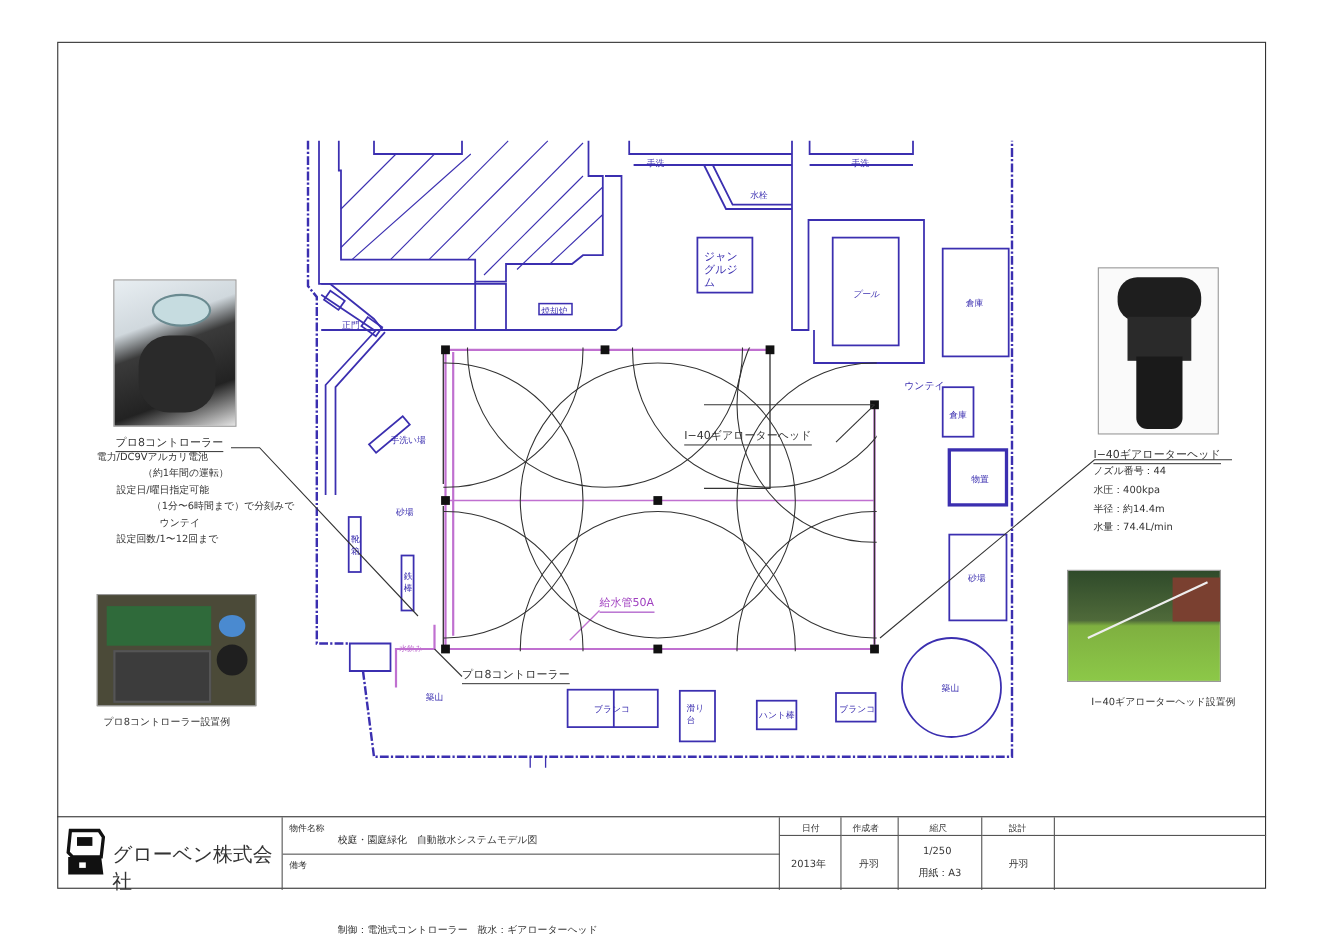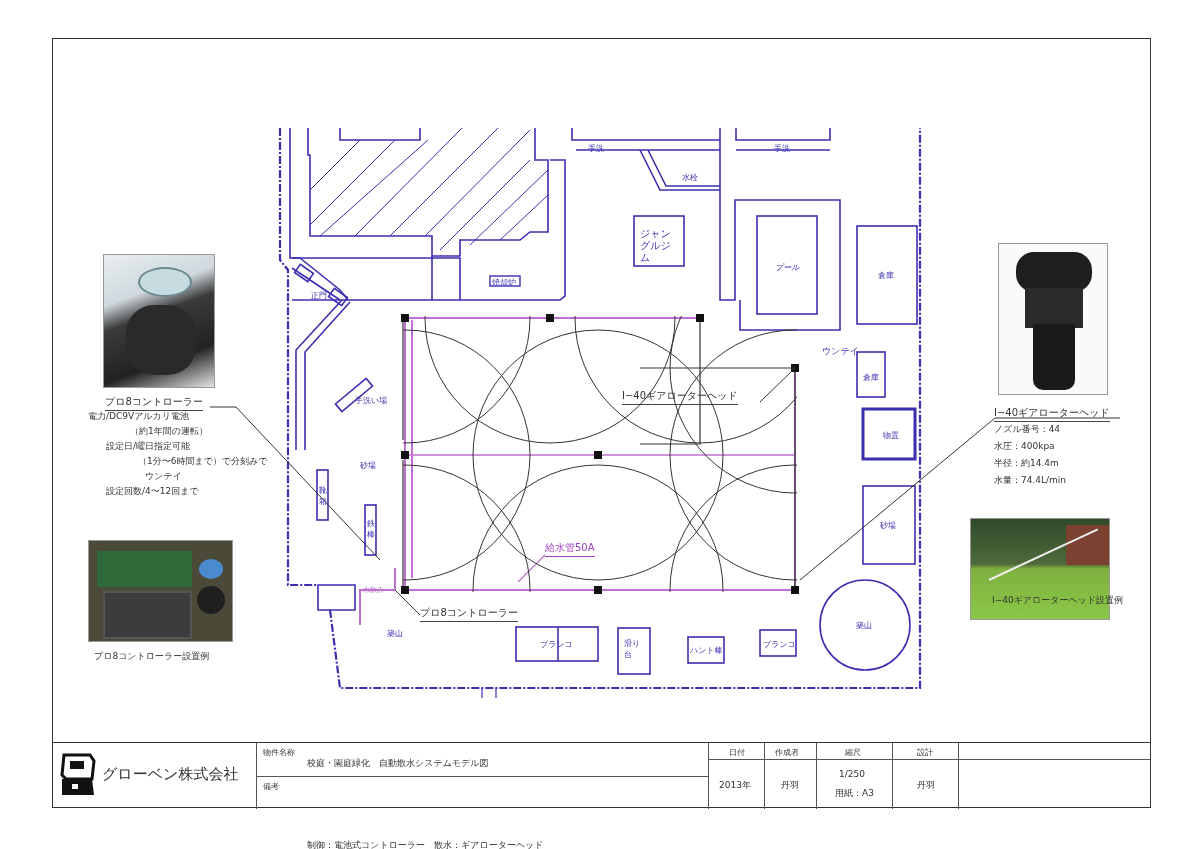--- a/index.html
+++ b/index.html
@@ -10,21 +10,21 @@
   .note { position:absolute; font-size:9px; color:#333; white-space:nowrap; line-height:15px; }
   .callout { position:absolute; font-size:10px; color:#333; white-space:nowrap; border-bottom:1px solid #444; padding-bottom:1px; }
   .photo { position:absolute; border:1px solid #999; overflow:hidden; box-sizing:border-box; }
   .caption { position:absolute; font-size:9px; color:#333; white-space:nowrap; }
   
   .tb { position:absolute; left:52px; top:742px; width:1099px; height:66px; border-top:1.5px solid #333; }
   .tb .cell { position:absolute; border-right:1.5px solid #555; box-sizing:border-box; height:100%; }
   .tb .small { font-size:8px; color:#333; position:absolute; white-space:nowrap; }
   .tb .val { font-size:9px; color:#333; position:absolute; white-space:nowrap; }
   .tb .hline { position:absolute; border-top:1.5px solid #555; }
-  .company { position:absolute; left:50px; top:22px; font-size:15px; color:#333; }
+  .company { position:absolute; left:50px; top:22px; font-size:18px; color:#333; }
 </style>
 </head>
 <body>
 
 <div class="sheet"></div>
 
 <svg class="plan" viewBox="0 0 1200 849">
   <g fill="none" stroke="#3b2fb0" stroke-width="1.6">
 
     <path d="M280 128 L280 260 L288 270 L288 585 L318 585" stroke-dasharray="8 2 2 2" stroke-width="2.2"></path>
@@ -173,21 +173,21 @@
 <div class="photo" style="left:103px;top:254px;width:112px;height:134px;background:linear-gradient(160deg,#e8eef2 0%,#d0d8dd 30%,#3a3a3a 45%,#222 75%,#e5e5e5 100%);">
   <div style="position:absolute;left:34px;top:12px;width:50px;height:26px;border-radius:50%;background:#c6dce0;border:2px solid #6a8a90;"></div>
   <div style="position:absolute;left:22px;top:50px;width:70px;height:70px;border-radius:40%;background:#2a2a2a;"></div>
 </div>
 <span class="callout" style="left:105px;top:395px;">プロ8コントローラー</span>
 <div class="note" style="left:88px;top:409px;">電力/DC9Vアルカリ電池</div>
 <div class="note" style="left:130px;top:424px;">（約1年間の運転）</div>
 <div class="note" style="left:106px;top:439px;">設定日/曜日指定可能</div>
 <div class="note" style="left:138px;top:454px;">（1分〜6時間まで）で分刻みで</div>
 <div class="note" style="left:145px;top:469px;">ウンテイ</div>
-<div class="note" style="left:106px;top:484px;">設定回数/4〜12回まで</div>
+<div class="note" style="left:106px;top:484px;">設定回数/1〜12回まで</div>
 
 <div class="photo" style="left:88px;top:540px;width:145px;height:102px;background:#4b4a38;">
   <div style="position:absolute;left:8px;top:10px;width:95px;height:36px;background:#2f6a3a;"></div>
   <div style="position:absolute;left:14px;top:50px;width:85px;height:44px;background:#3c3c3c;border:2px solid #555;"></div>
   <div style="position:absolute;left:110px;top:18px;width:24px;height:20px;border-radius:50%;background:#4a8ad0;"></div>
   <div style="position:absolute;left:108px;top:45px;width:28px;height:28px;border-radius:50%;background:#1f1f1f;"></div>
 </div>
 <span class="caption" style="left:94px;top:650px;">プロ8コントローラー設置例</span>
 
 <div class="photo" style="left:998px;top:243px;width:110px;height:152px;background:#fafafa;">
@@ -198,21 +198,21 @@
 <span class="callout" style="left:994px;top:406px;">I−40ギアローターヘッド</span>
 <div class="note" style="left:994px;top:422px;">ノズル番号：44</div>
 <div class="note" style="left:994px;top:439px;">水圧：400kpa</div>
 <div class="note" style="left:994px;top:456px;">半径：約14.4m</div>
 <div class="note" style="left:994px;top:473px;">水量：74.4L/min</div>
 
 <div class="photo" style="left:970px;top:518px;width:140px;height:102px;background:linear-gradient(180deg,#2f4a2a 0%,#4f6a3a 45%,#7fb040 50%,#8cc848 100%);">
   <div style="position:absolute;left:95px;top:6px;width:45px;height:40px;background:#7a4030;"></div>
   <div style="position:absolute;left:18px;top:60px;width:120px;height:2px;background:#eee;transform:rotate(-25deg);transform-origin:left center;"></div>
 </div>
-<span class="caption" style="left:968px;top:594px;padding-left:24px;">I−40ギアローターヘッド設置例</span>
+<span class="caption" style="left:968px;top:632px;padding-left:24px;">I−40ギアローターヘッド設置例</span>
 
 <div class="tb">
   <div class="cell" style="left:0;width:205px;">
     <svg style="position:absolute;left:6px;top:8px;" width="40" height="46" viewBox="0 0 40 46">
       <path d="M6 4 L32 4 L36 10 L34 28 L8 28 L4 24 Z" fill="none" stroke="#111" stroke-width="3"></path>
       <rect x="12" y="10" width="14" height="8" fill="#111"></rect>
       <path d="M4 28 L34 28 L36 44 L4 44 Z" fill="#111"></path>
       <rect x="14" y="33" width="6" height="5" fill="#fff"></rect>
     </svg>
     <span class="company">グローベン株式会社</span>

